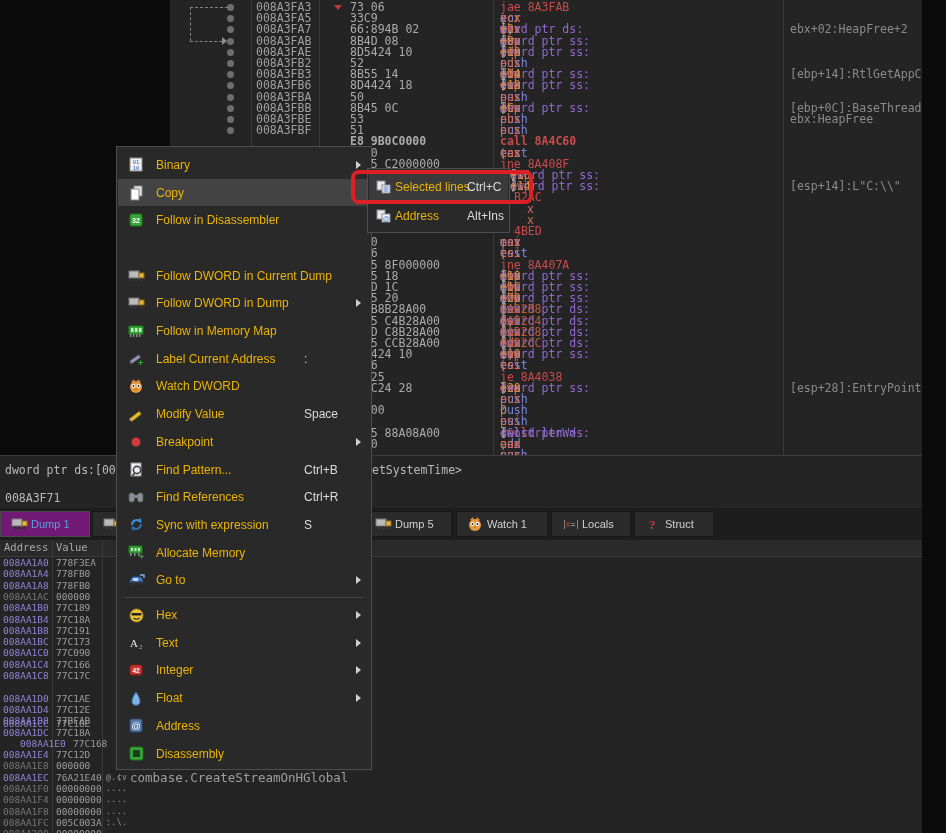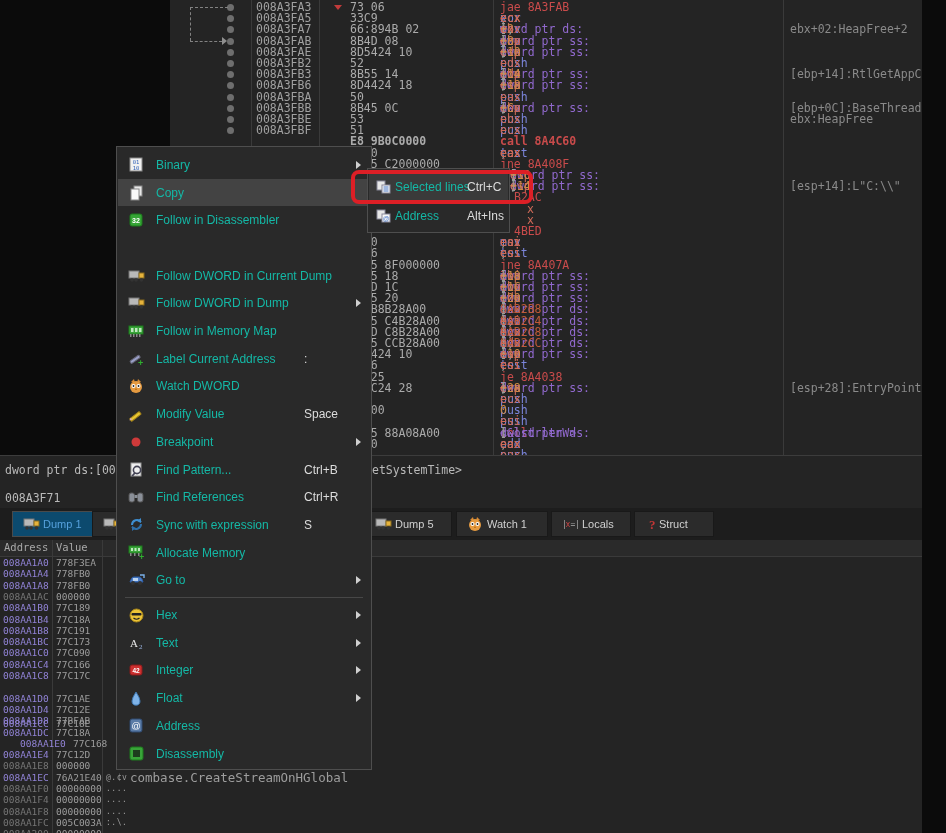--- a/index.html
+++ b/index.html
@@ -25,21 +25,21 @@
 
   
   #infobox{position:absolute;left:0;top:455px;width:946px;height:53px;background:#242424;
            border-top:1px solid #3c3c3c;z-index:1;}
   .infotext{position:absolute;font-family:"DejaVu Sans Mono",monospace;font-size:11.5px;color:#b9b9b9;white-space:pre;}
 
   
   #tabbar{position:absolute;left:0;top:508px;width:946px;height:32px;background:#1d1d1d;z-index:1;}
   .tab{position:absolute;top:3px;height:26px;background:#2b2b2b;border:1px solid #191919;
        display:flex;align-items:center;gap:6px;padding-left:8px;box-sizing:border-box;}
-  .tab.active{background:#0c4a6e;border-color:#4a4a4a;margin-left:12px;}
+  .tab.active{background:#701a75;border-color:#4a4a4a;}
   .tlabel{font-size:11px;color:#d0d0d0;}
   .tab.active .tlabel{color:#55a1dd;}
 
   
   #dump{position:absolute;left:0;top:540px;width:946px;height:293px;background:#242424;overflow:hidden;z-index:1;}
   #dumphead{position:absolute;left:0;top:0;width:946px;height:16px;background:#2a2a2a;border-bottom:1px solid #3a3a3a;}
   .dh{position:absolute;top:1px;font-family:"DejaVu Sans Mono",monospace;font-size:10.5px;color:#a8a8a8;}
   .dvl{position:absolute;top:0;bottom:0;width:1px;background:#3a3a3a;}
   .durow{position:absolute;left:0;width:946px;height:11px;line-height:11px;}
   .durow span{position:absolute;white-space:pre;font-family:"DejaVu Sans Mono",monospace;}
@@ -48,21 +48,21 @@
   .du-val{left:56px;font-size:9.5px;color:#9d9d9d;}
   .du-ascii{left:106px;font-size:8px;letter-spacing:.5px;color:#9d9d9d;}
   .du-com{left:130px;font-size:12.5px;color:#9d9d9d;}
 
   
   #ctxmenu{position:absolute;left:116px;top:146px;width:256px;height:624px;background:#292929;
            border:1px solid #4e4e4e;box-sizing:border-box;z-index:10;}
   .menu-item{position:absolute;left:1px;width:252px;height:27.7px;display:flex;align-items:center;}
   .menu-item.hl{background:#434343;}
   .mi{position:absolute;left:9px;width:18px;height:18px;display:flex;align-items:center;justify-content:center;}
-  .mlabel{position:absolute;left:38px;font-size:12px;color:#14b8a6;white-space:pre;}
+  .mlabel{position:absolute;left:38px;font-size:12px;color:#eab308;white-space:pre;}
   .mshort{position:absolute;left:186px;font-size:12px;color:#dcdcdc;}
   .marrow{position:absolute;left:238px;width:0;height:0;border-top:4px solid transparent;
           border-bottom:4px solid transparent;border-left:5px solid #cfcfcf;}
   .msep{position:absolute;left:8px;width:238px;height:1px;background:#474747;}
 
   
   #submenu{position:absolute;left:367px;top:168px;width:143px;height:65px;background:#292929;
            border:1px solid #4e4e4e;box-sizing:border-box;z-index:11;}
   #submenu .menu-item{width:139px;height:29px;}
   #submenu .mi{left:5px;}
@@ -345,21 +345,21 @@
           </svg>
         </span>
         <span class="tlabel" style="margin-left: 22px;">Locals</span>
       </div>
       <div class="tab" style="left: 634px; width: 80px;">
         <span class="mi">
           <svg width="12" height="15">
             <text x="2" y="12" font-size="13" font-weight="bold" fill="#c23636" font-family="serif">?</text>
           </svg>
         </span>
-        <span class="tlabel" style="margin-left: 16px;">Struct</span>
+        <span class="tlabel" style="margin-left: 22px;">Struct</span>
       </div>
     </div>
 
   <div id="dump">
     <div id="dumphead">
       <div class="dh" style="left:4px">Address</div>
       <div class="dh" style="left:56px">Value</div>
     </div>
     <div class="dvl" style="left:52px"></div>
     <div class="dvl" style="left:102px"></div>

